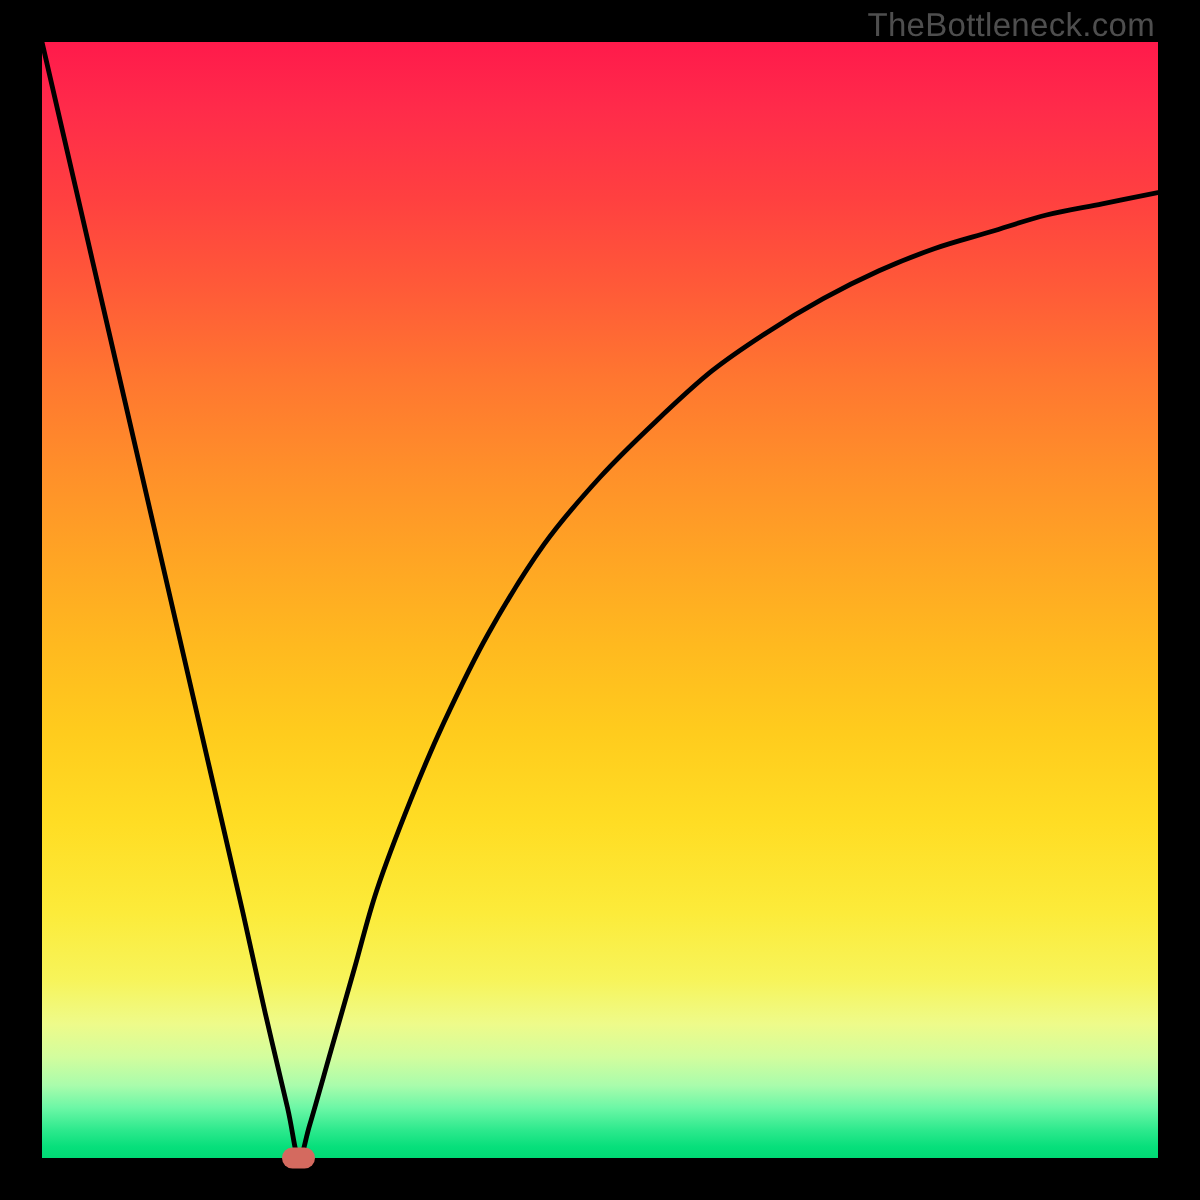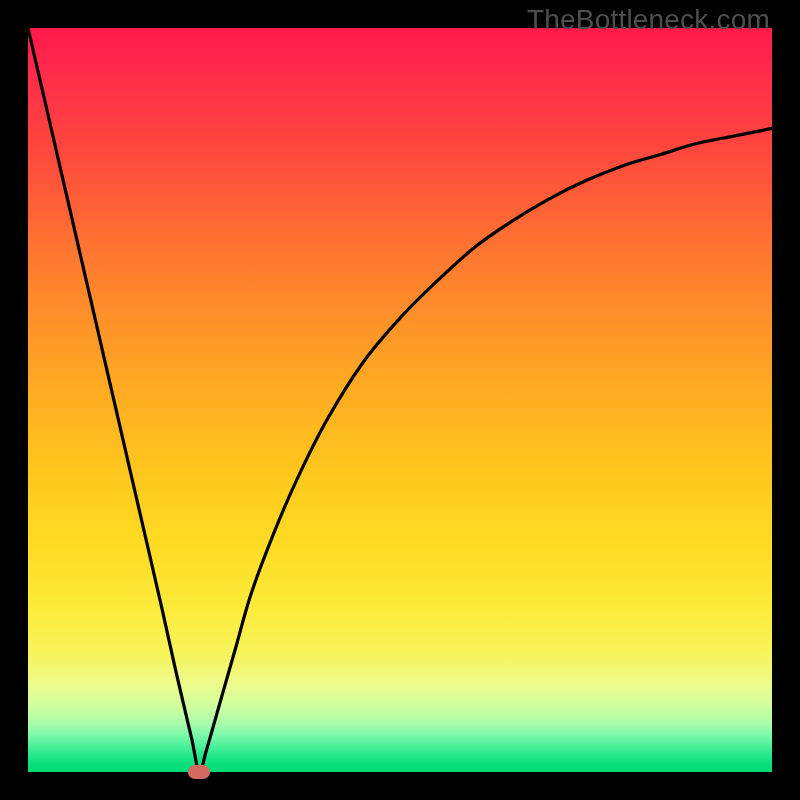--- a/index.html
+++ b/index.html
@@ -45,21 +45,21 @@
       #2de98d 97.5%,
       #07df7b 99%,
       #00da75 100%
     );
   }
   .attribution {
     position: absolute;
     top: 4px;
     right: 30px;
     color: #4e4e4e;
-    font-size: 28px;
+    font-size: 22px;
     letter-spacing: 0.2px;
     font-weight: 500;
   }
   .curve-svg {
     position: absolute;
     top: 0;
     left: 0;
   }
   .marker {
     position: absolute;

